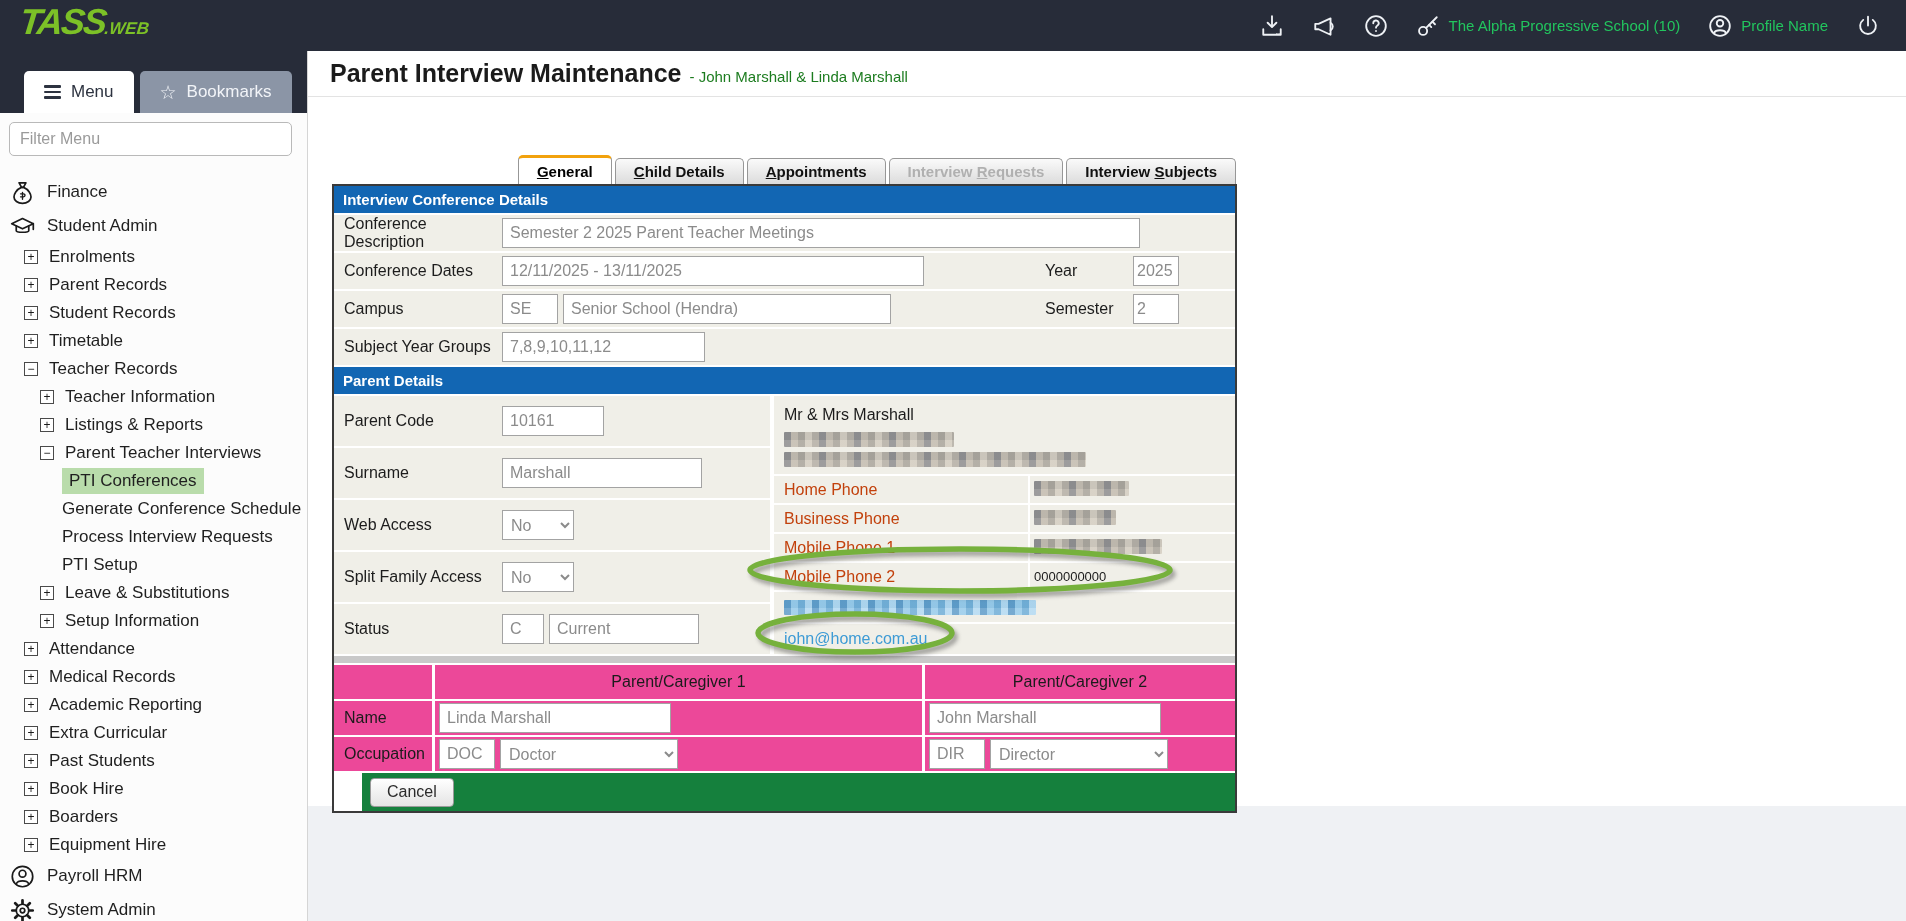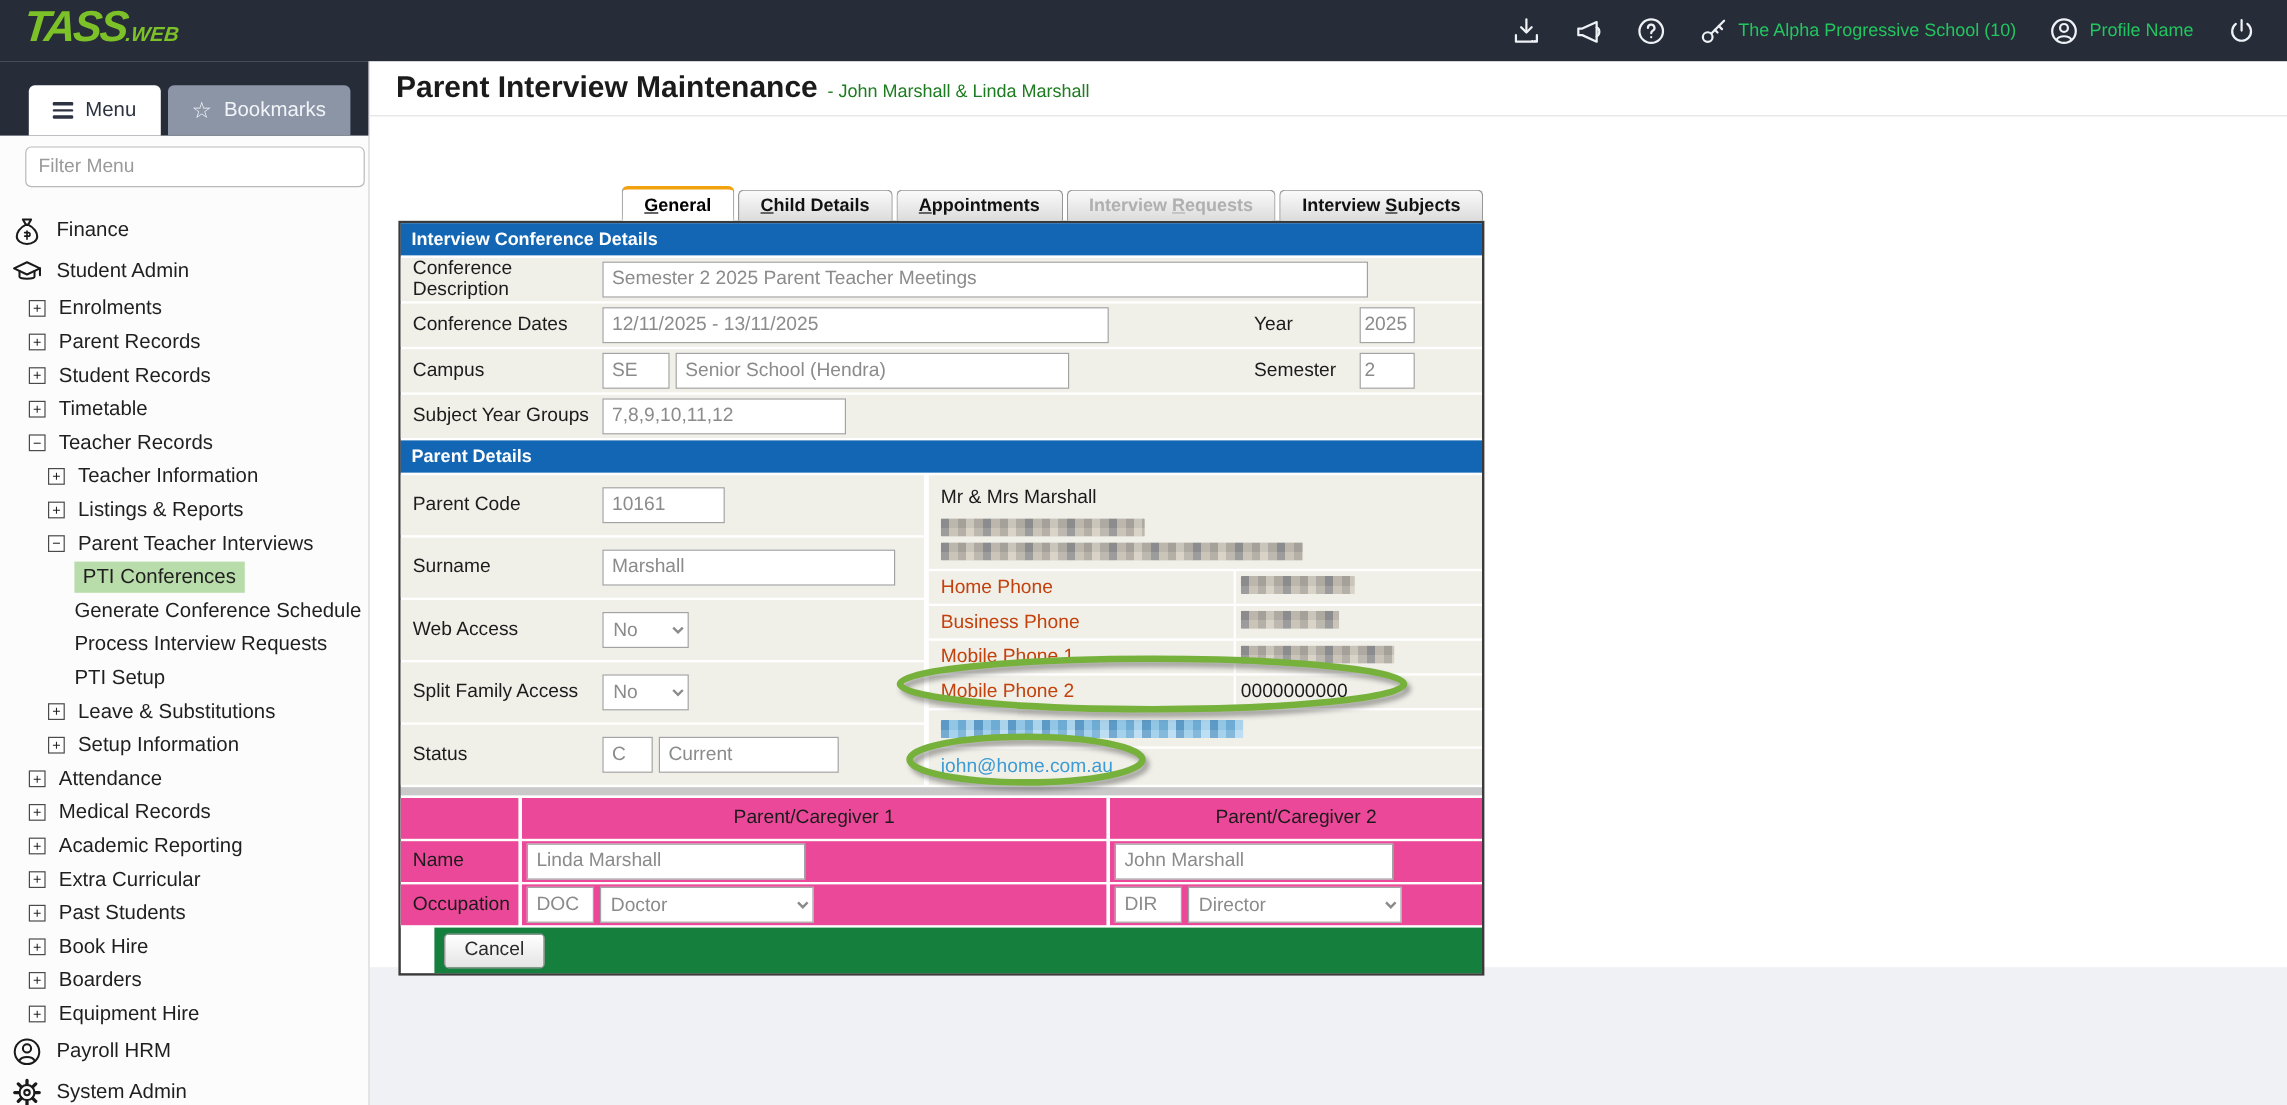--- a/index.html
+++ b/index.html
@@ -25,21 +25,21 @@
     background:#fcfcfc; border-right:1px solid #d5d5d5; z-index:20; }
   .sidebar-head { position:absolute; left:0; top:0; width:100%; height:62px; background:#272c39; }
   .nav-tabs { position:absolute; left:24px; bottom:0; display:flex; gap:6px; }
   .nav-tab { height:42px; display:flex; align-items:center; gap:10px; padding:0 20px;
     border-radius:5px 5px 0 0; font-size:17px; cursor:pointer; }
   .nav-tab.active { background:#ffffff; color:#2d3340; }
   .nav-tab.inactive { background:#8b95a6; color:#f2f4f8; }
   .hamburger { display:inline-flex; flex-direction:column; gap:3px; }
   .hamburger i { width:17px; height:2.5px; background:#2d3340; border-radius:1px; }
   .star-ic { font-size:19px; line-height:1; }
-  .filter-wrap { position:absolute; left:9px; top:71px;margin-left:12px; }
+  .filter-wrap { position:absolute; left:9px; top:71px; }
   .filter-wrap input { width:283px; height:34px; border:1px solid #b9b9b9; border-radius:5px;
     padding:0 10px; font-size:16px; color:#444; background:#fff;
     font-family:"Liberation Sans", sans-serif; }
   .filter-wrap input::placeholder { color:#9a9a9a; }
   .tree { position:absolute; left:0; top:118px; right:0; bottom:0; overflow:hidden; padding-top:6px; }
   .tree-item { display:flex; align-items:center; gap:11px; height:28px;
     font-size:17px; color:#1f1f1f; cursor:pointer; white-space:nowrap; }
   .tree-item.lvl0 { height:34px; padding-left:10px; gap:12px; }
   .tree-item.lvl1 { padding-left:24px; }
   .tree-item.lvl2 { padding-left:40px; }
@@ -84,21 +84,21 @@
   .rcol { margin-left:auto; display:flex; align-items:center; width:190px; flex:none; }
   .rcol .rlab { width:88px; font-size:16px; color:#1c1c1c; }
 
   
   .pd-cols { display:flex; gap:4px; background:#fff; padding:2px 0; }
   .pd-left { width:436px; flex:none; display:flex; flex-direction:column; gap:2px; }
   .pd-left .frow { flex:1; min-height:50px; }
   .pd-right { flex:1; display:flex; flex-direction:column; gap:2px; }
   .prow { background:#f0efe8; display:flex; align-items:center; min-height:27px; }
   .prow .plab { width:256px; flex:none; padding-left:10px; font-size:16px; color:#c2410c; }
-  .prow .pval { font-size:16px; color:#1b1b1b; padding-left:4px; }
+  .prow .pval { font-size:13px; color:#1b1b1b; padding-left:4px; }
   .prow.vsep .plab { border-right:2px solid #ffffff; align-self:stretch;
     display:flex; align-items:center; }
   .addr-block { background:#f0efe8; padding:7px 0 7px 10px; line-height:24px;
     font-size:16px; color:#1b1b1b; }
   .email-link { font-size:16px; color:#3d9bd5; text-decoration:none; padding-left:10px; cursor:pointer; }
 
   
   .px-blur { height:15px; border-radius:1px;
     background-image:
       repeating-linear-gradient(90deg, rgba(92,98,112,.45) 0 7px, rgba(196,189,177,.55) 7px 14px,
@@ -406,21 +406,21 @@
         <div class="pd-left">
           <div class="frow">
             <span class="flabel">Parent Code</span>
             <span class="fval">
                 <input class="fld" style="width: 102px;" value="10161">
               </span>
           </div>
           <div class="frow">
             <span class="flabel">Surname</span>
             <span class="fval">
-                <input class="fld" style="width: 244px;" value="Marshall">
+                <input class="fld" style="width: 200px;" value="Marshall">
               </span>
           </div>
           <div class="frow">
             <span class="flabel">Web Access</span>
             <span class="fval">
               <select class="fld" style="width:72px">
                 <option>No</option>
               </select>
             </span>
           </div>

